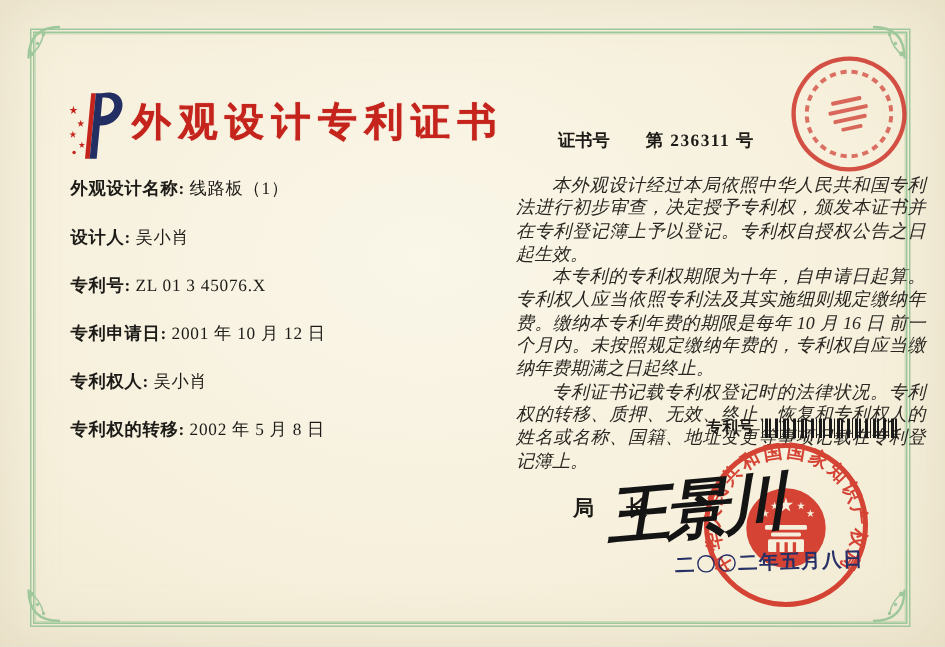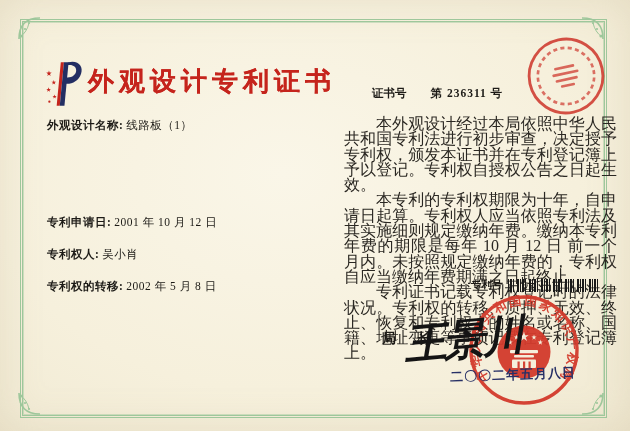--- a/index.html
+++ b/index.html
@@ -48,22 +48,23 @@
     font-size:11.5px;color:#1d1b17;
   }
   .field .lbl{font-weight:bold;letter-spacing:.5px;text-align:right;}
   .field .val{margin-left:3px;letter-spacing:.5px;}
   .f0{top:118px;} .f1{top:151px;} .f2{top:183px;}
   .f3{top:215px;} .f4{top:247px;} .f5{top:279px;}
 
   
   .body-text{
     position:absolute;left:344px;top:116px;width:273px;
-    font-size:16px;line-height:15.3px;color:#2a2722;
+    font-size:12px;line-height:15.3px;color:#2a2722;
     text-align:justify;
+    font-style:italic;
   }
   .body-text p{margin:0;text-indent:2em;}
 
   
   .pn-row{position:absolute;left:430px;top:278px;display:flex;align-items:center;}
   .pn-lbl{font-size:10.5px;font-weight:bold;color:#1d1b17;white-space:nowrap;margin-left:41px;}
   .barcode{
     width:92px;height:13px;margin-left:5px;
     background:repeating-linear-gradient(90deg,
       #1a1a1a 0 1px, transparent 1px 2px,
@@ -155,33 +156,39 @@
   </div>
   <div class="title">外观设计专利证书</div>
 
   <div class="certno">
     <span class="lbl">证书号</span><span class="val">第 236311 号</span>
   </div>
 
   <div class="field f0">
     <span class="lbl">外观设计名称:</span><span class="val">线路板（1）</span>
   </div>
+  <div class="field f1">
+    <span class="lbl">设计人:</span><span class="val">吴小肖</span>
+  </div>
+  <div class="field f2">
+    <span class="lbl">专利号:</span><span class="val">ZL 01 3 45076.X</span>
+  </div>
   <div class="field f3">
     <span class="lbl">专利申请日:</span><span class="val">2001 年 10 月 12 日</span>
   </div>
   <div class="field f4">
     <span class="lbl">专利权人:</span><span class="val">吴小肖</span>
   </div>
   <div class="field f5">
     <span class="lbl">专利权的转移:</span><span class="val">2002 年 5 月 8 日</span>
   </div>
 
   <div class="body-text">
     <p>本外观设计经过本局依照中华人民共和国专利法进行初步审查，决定授予专利权，颁发本证书并在专利登记簿上予以登记。专利权自授权公告之日起生效。</p>
-    <p>本专利的专利权期限为十年，自申请日起算。专利权人应当依照专利法及其实施细则规定缴纳年费。缴纳本专利年费的期限是每年 10 月 12 日 前一个月内。未按照规定缴纳年费的，专利权自应当缴纳年费期满之日起终止。</p>
+    <p>本专利的专利权期限为十年，自申请日起算。专利权人应当依照专利法及其实施细则规定缴纳年费。缴纳本专利年费的期限是每年 10 月 16 日 前一个月内。未按照规定缴纳年费的，专利权自应当缴纳年费期满之日起终止。</p>
     <p>专利证书记载专利权登记时的法律状况。专利权的转移、质押、无效、终止、恢复和专利权人的姓名或名称、国籍、地址变更等事项记载在专利登记簿上。</p>
   </div>
 
   <div class="pn-row">
     <span class="pn-lbl">专利号</span>
     <span class="barcode"></span>
   </div>
 
   <div class="agency-seal">
     <svg width="84" height="84" viewBox="0 0 82 82">

